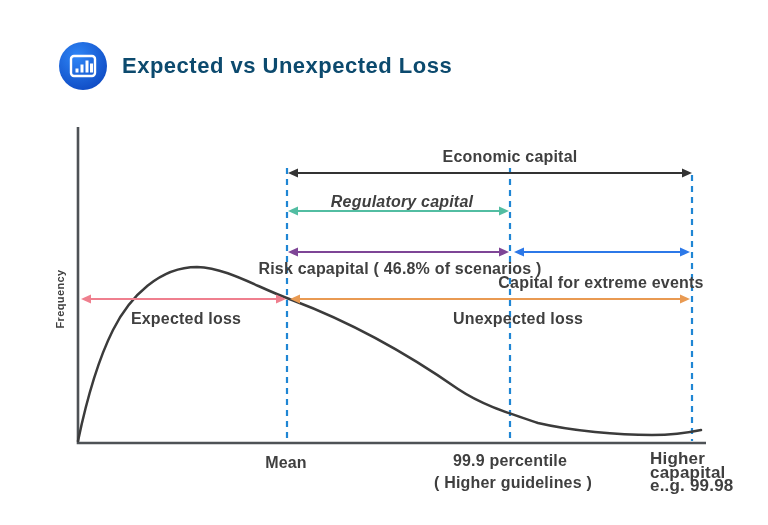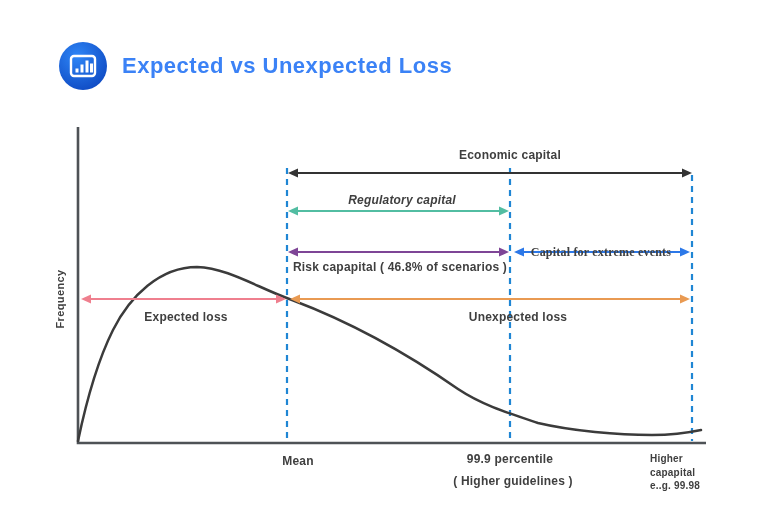--- a/index.html
+++ b/index.html
@@ -3,40 +3,40 @@
 <meta charset="utf-8">
 <style>
   html,body { margin:0; padding:0; background:#fff; }
   .stage {
     position:relative; width:768px; height:525px; background:#ffffff;
     font-family:"Liberation Sans", sans-serif; overflow:hidden;
   }
   .logo { position:absolute; left:58px; top:41px; width:50px; height:50px; }
   .page-title {
     position:absolute; left:122px; top:53px; margin:0;
-    font-size:22px; font-weight:700; letter-spacing:.5px; color:#3b82f6;
+    font-size:22px; font-weight:700; letter-spacing:.5px; color:#0c4a6e;
     white-space:nowrap;
   }
   .chart-svg { position:absolute; left:0; top:0; width:768px; height:525px; }
   .lbl {
-    position:absolute; font-size:12px; font-weight:700; color:#3f3f3f;
+    position:absolute; font-size:16px; font-weight:700; color:#3f3f3f;
     letter-spacing:.2px; white-space:nowrap; transform:translateX(-50%);
   }
   #lbl-economic   { left:510px; top:148px; }
   #lbl-regulatory { left:402px; top:193px;font-style:italic; }
   #lbl-risk       { left:400px; top:260px; }
-  #lbl-extreme    { left:601px; top:245px;font-family:Liberation Serif, serif; }
+  #lbl-extreme    { left:601px; top:274px; }
   #lbl-expected   { left:186px; top:310px; }
   #lbl-unexpected { left:510px; top:310px;margin-left:8px; }
-  #lbl-mean       { left:286px; top:454px;margin-left:12px; }
+  #lbl-mean       { left:286px; top:454px; }
   #lbl-p999       { left:510px; top:452px; }
   #lbl-basel      { left:513px; top:474px; }
   #lbl-higher {
     left:650px; top:452px; transform:none; text-align:left;
-    font-size:10px; line-height:13.5px;
+    font-size:17px; line-height:13.5px;
   }
   #lbl-frequency {
     left:60px; top:299px; transform:translate(-50%,-50%) rotate(-90deg);
     font-size:11px; letter-spacing:.4px;
   }
 </style>
 </head>
 <body>
 
 <div class="stage">

